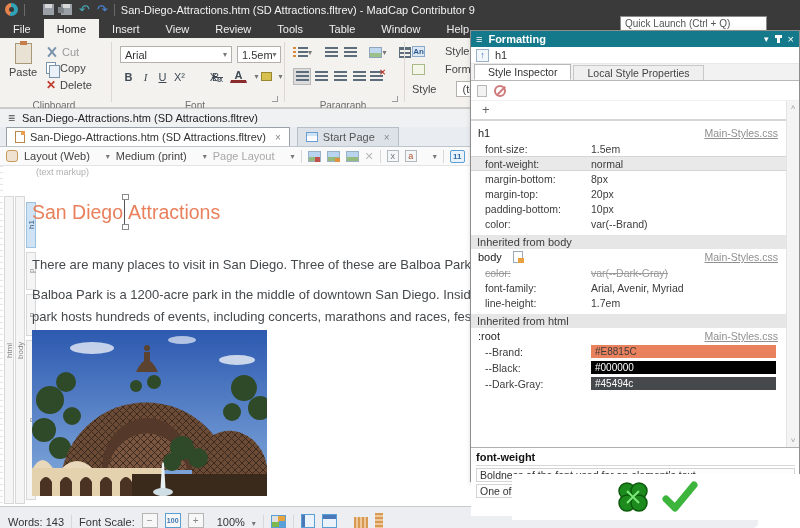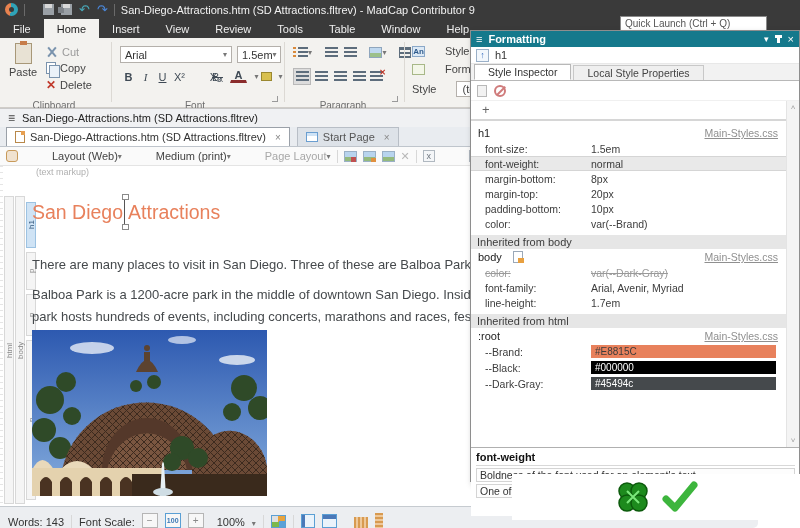--- a/index.html
+++ b/index.html
@@ -69,21 +69,21 @@
   .doctabs { left:0; top:127px; width:758px; height:20px; background:#e9ecf0; border-bottom:1px solid #bfc5cc; display:flex; align-items:flex-end; }
   .dtab { display:flex; align-items:center; gap:5px; padding:2px 8px; font-size:11px; height:19px; }
   .dtab.active { background:#fff; border:1px solid #9aa0a8; border-bottom:none; margin-left:6px; color:#333; }
   .dtab.inactive { background:#dde2e8; border:1px solid #b8bec6; border-bottom:none; margin-left:7px; color:#555; }
   .pageic { width:10px; height:12px; background:#fff; border:1px solid #b8884a; position:relative; }
   .pageic::after { content:""; position:absolute; right:-1px; top:-1px; width:4px; height:4px; background:#e8a050; }
   .startic { width:12px; height:10px; border:1px solid #6a9ed0; background:linear-gradient(#cfe3f6 40%,#fff 40%); }
   .closex { color:#888; font-size:10px; margin-left:4px; }
   .doctoolbar { left:0; top:147px; width:758px; height:19px; background:#fafafa; border-bottom:1px solid #e4e4e4;
                 display:flex; align-items:center; gap:6px; padding-left:6px; font-size:11px; color:#444; white-space:nowrap; }
-  .ddrop { display:flex; align-items:center; gap:0;margin-left:28px; }
+  .ddrop { display:flex; align-items:center; gap:16px; }
   .ddrop.disabled { color:#a8a8a8; }
   .vline { width:1px; height:13px; background:#d8d8d8; }
   .topicic { width:12px; height:12px; border-radius:3px; background:#f0e2d0; border:1px solid #c89a5a; }
   .thumb { width:13px; height:11px; border:1px solid #9ab0c6; background:linear-gradient(#b8d4ee 55%,#94ba7e 55%); position:relative; }
   .thumb.red::after{ content:""; position:absolute; right:0; bottom:-1px; width:5px; height:5px; background:#c05050; }
   .thumb.arr::after{ content:""; position:absolute; right:-1px; bottom:-1px; width:5px; height:4px; background:#e09040; }
   .grayx { color:#b8b8b8; font-size:11px; }
   .docxa { width:12px; height:12px; border:1px solid #b0b8c0; background:#f4f6f8; color:#707880; font-size:9px;
            display:flex; align-items:center; justify-content:center; }
   .bluebox { min-width:15px; height:13px; border:1px solid #5a9fd4; border-radius:2px; background:#eaf3fb; color:#2d6da8;

